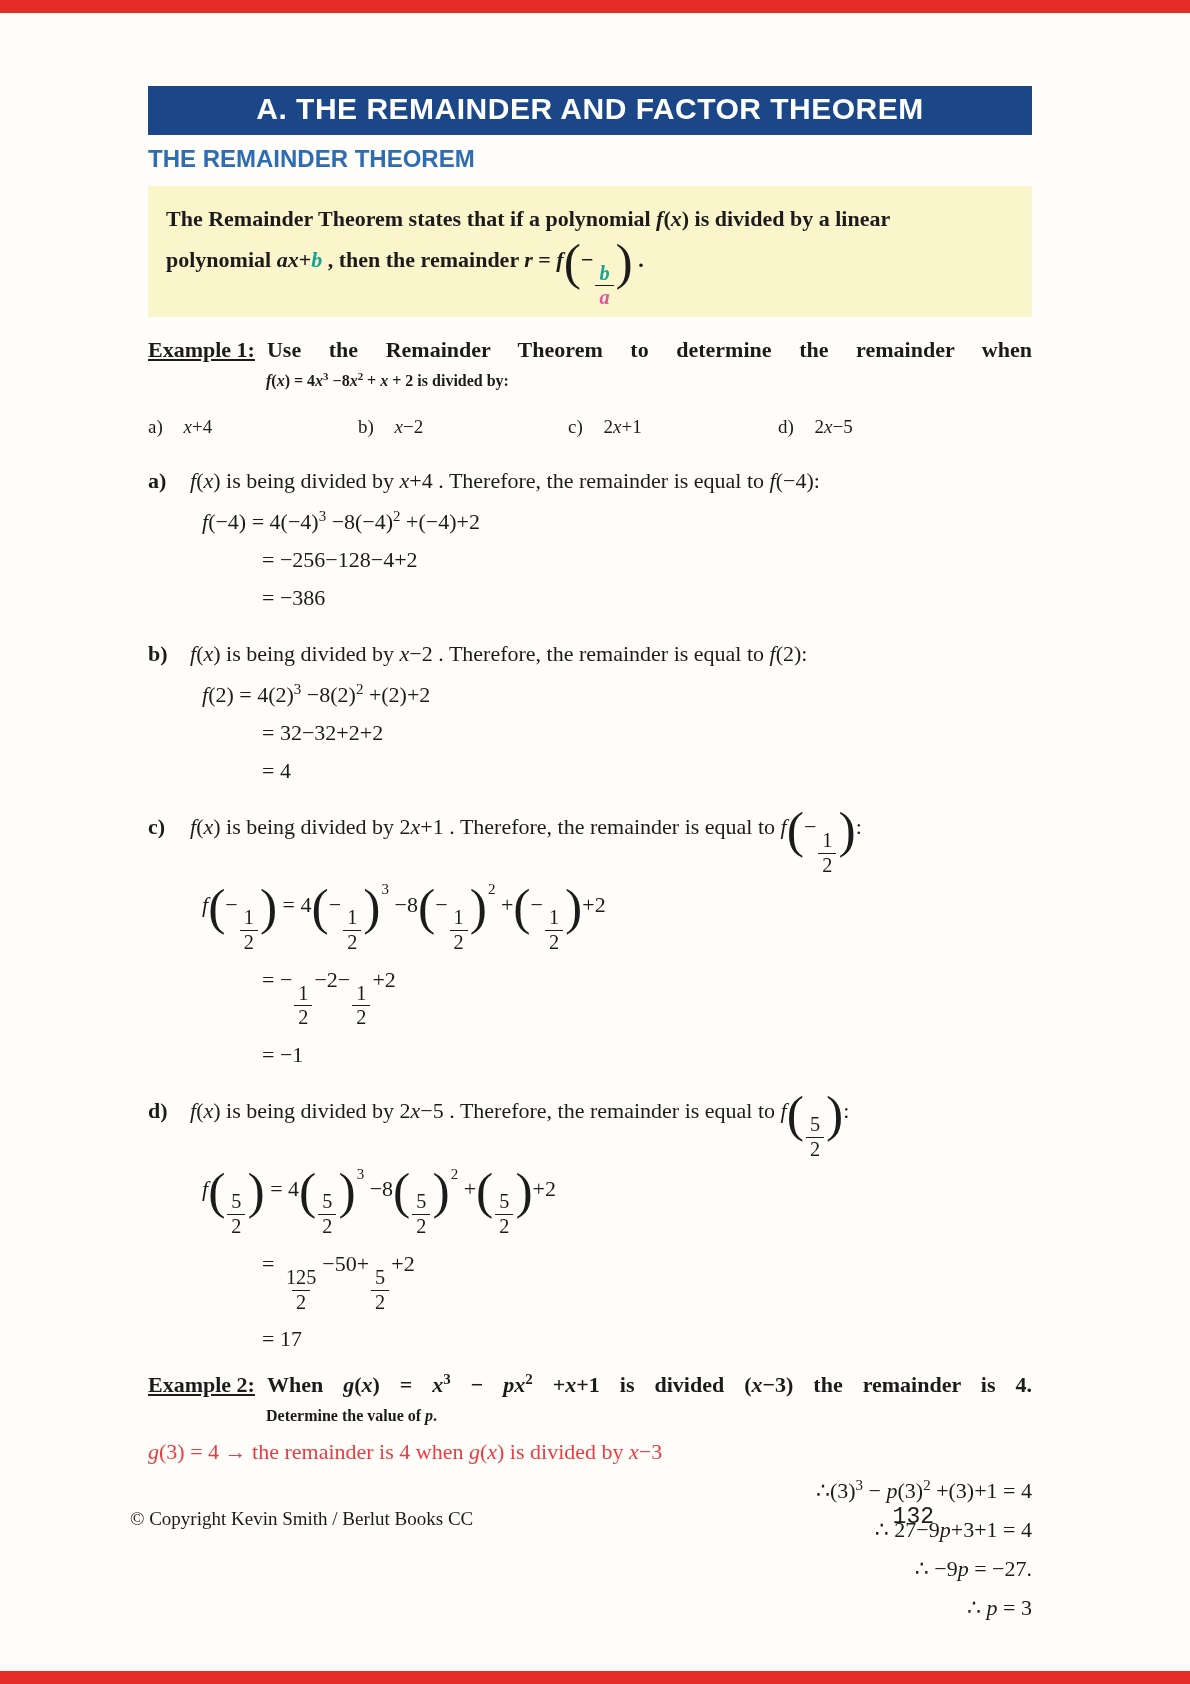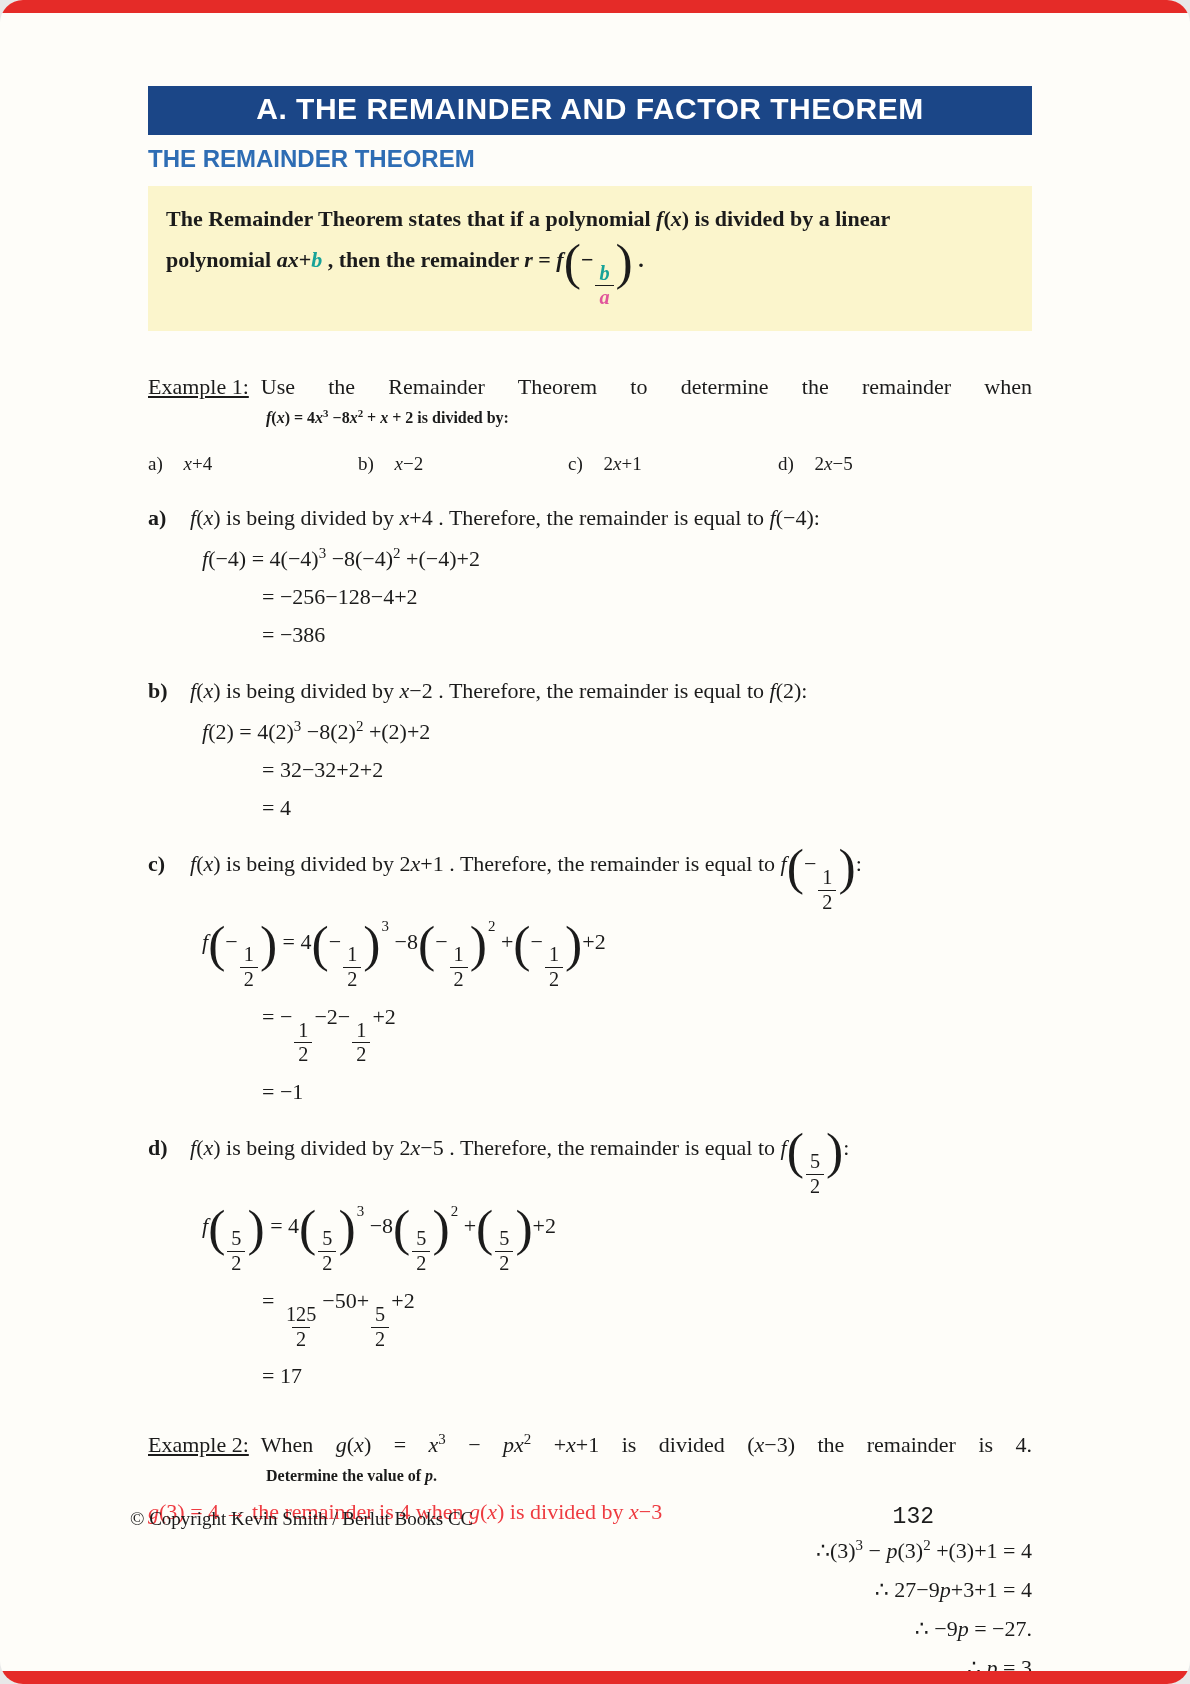--- a/index.html
+++ b/index.html
@@ -1,38 +1,38 @@
 <!DOCTYPE html>
 <html style="--bar-red: #e52b28; --banner-navy: #1b4687; --heading-blue: #2e6db4; --box-yellow: #fbf5cc; --teal: #17a398; --pink: #e0559b; --red-text: #ee3b41;"><head>
 <meta charset="utf-8">
 <style>
   *{box-sizing:border-box;}
   html,body{margin:0;padding:0;}
   body{background:#e8e8e8;}
   .page{
     width:1190px;height:1684px;margin:0 auto;position:relative;overflow:hidden;
-    background:#fefdf9;color:#1b1b1b;font-family:"Liberation Serif",serif;border-radius:23px;
+    background:#fefdf9;color:#1b1b1b;font-family:"Liberation Serif",serif;
   }
   .redbar{position:absolute;left:0;width:100%;height:13px;background:var(--bar-red,#e52b28);}
   .redbar.top{top:0;}
   .redbar.bottom{bottom:0;}
   .content{position:absolute;left:148px;top:86px;width:884px;}
   .banner{
     background:var(--banner-navy,#1b4687);color:#fff;text-align:center;
     font-family:"Liberation Sans",sans-serif;font-weight:bold;font-size:30px;
     padding:6px 0 9px;letter-spacing:.5px;
   }
   .subhead{
     color:var(--heading-blue,#2e6db4);font-family:"Liberation Sans",sans-serif;
     font-weight:bold;font-size:24px;margin:10px 0 13px 0;
   }
-  .theorem-box{background:var(--box-yellow,#fbf5cc);padding:16px 18px 21px;font-weight:bold;font-size:22px;}
+  .theorem-box{background:var(--box-yellow,#fbf5cc);padding:16px 18px 7px;font-weight:bold;font-size:22px;}
   .theorem-box .tl{line-height:1.5;}
   .theorem-box .tl2{margin-top:8px;}
-  .ex-head{display:flex;margin:40px 0 6px;font-weight:normal;font-size:22px;line-height:1.45;justify-content:space-between;}
+  .ex-head{display:flex;margin:17px 0 6px;font-weight:bold;font-size:22px;line-height:1.45;justify-content:space-between;}
   .ex-label{text-decoration:underline;white-space:nowrap;margin-right:12px;flex:none;}
   .ex-text{flex:1;text-align:justify;text-align-last:justify;}
   .ex-intro2{margin-left:118px;font-weight:bold;font-size:16px;margin-top:4px;}
   .options{display:flex;margin:26px 0 4px;font-weight:normal;font-size:19px;}
   .option{width:210px;flex:none;}
   .option:last-child{width:auto;}
   .opt-expr{margin-left:16px;}
   .sol{margin-top:26px;font-size:22px;}
   .sol-head{display:flex;line-height:1.5;}
   .sol-label{font-weight:bold;width:42px;flex:none;}

